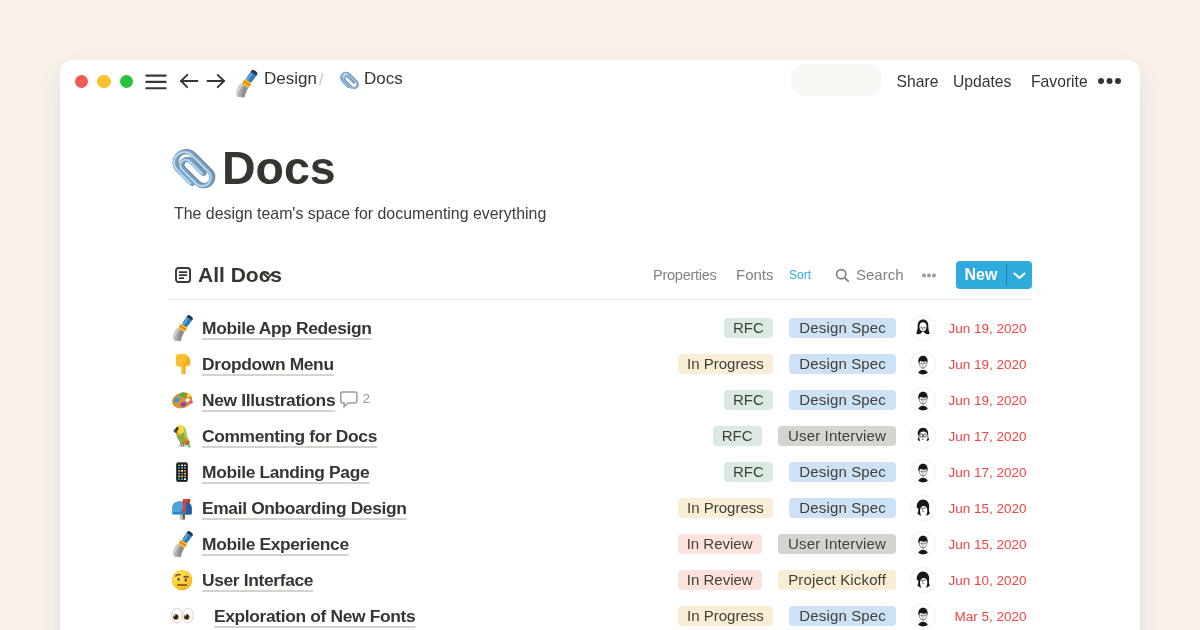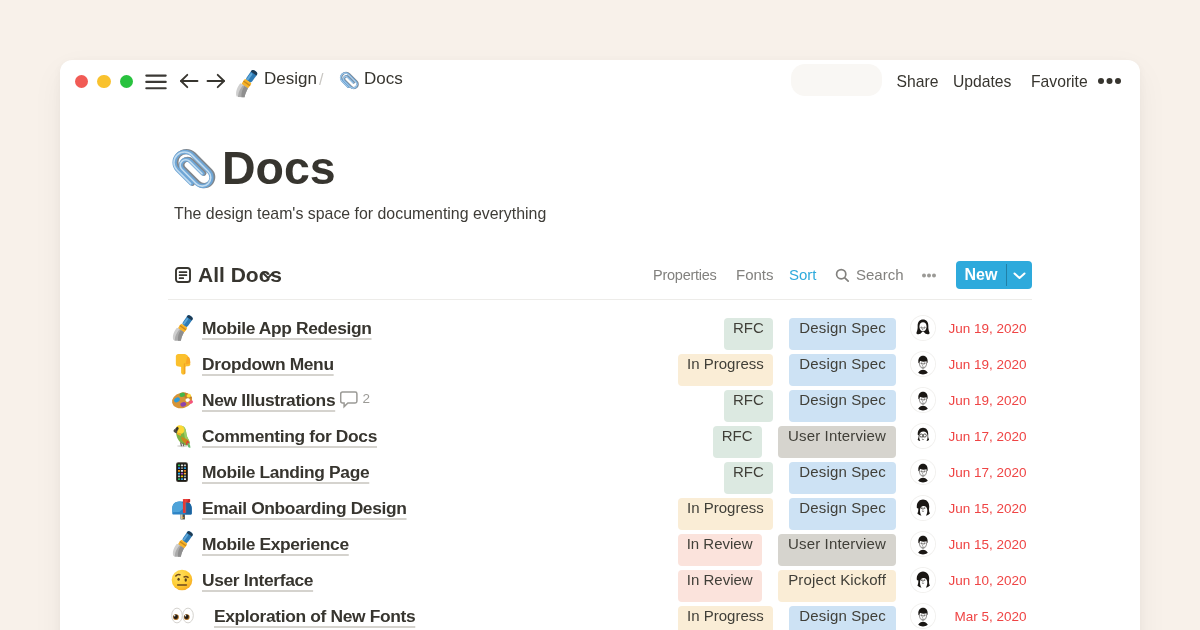--- a/index.html
+++ b/index.html
@@ -7,21 +7,21 @@
   body { background:#F8F1EA; font-family:"Liberation Sans", sans-serif; color:#37352F; position:relative; }
   .card { position:absolute; left:60px; top:60px; width:1080px; height:600px; background:#fff; border-radius:12px;
           box-shadow:0 12px 32px rgba(0,0,0,0.05), 0 2px 8px rgba(0,0,0,0.04); }
   .abs { position:absolute; }
   .dot { position:absolute; border-radius:50%; width:13.5px; height:13.5px; top:14.55px; }
   .txt { position:absolute; white-space:nowrap; }
   .tbtxt { font-size:15.7px; color:#37352F; }
   .bctxt { font-size:17px; color:#37352F; }
   .pills { position:absolute; right:244px; display:flex; gap:16.5px; }
   .pills .pill:nth-child(2) { letter-spacing:0.15px; }
-  .pill { height:32px; border-radius:4px; font-size:15px; line-height:20px; color:#403F38; white-space:nowrap; }
+  .pill { height:20px; border-radius:4px; font-size:15px; line-height:20px; color:#403F38; white-space:nowrap; }
   .title { position:absolute; font-size:17.4px; font-weight:bold; color:#37352F; line-height:22px;
            letter-spacing:-0.35px; white-space:nowrap;
            text-decoration:underline; text-decoration-color:#D5D3CE; text-decoration-thickness:1.5px; text-underline-offset:3.7px; }
   .date { position:absolute; font-size:13.5px; color:#ef4444; line-height:18px; right:113.5px; }
   .av svg { border-radius:50%; box-shadow:0 0 0 1px #F2F1EF; display:block; }
   .gray { color:#82817E; }
 </style>
 </head>
 <body>
 <div class="card">
@@ -102,21 +102,21 @@
         <rect x="3.8" y="10.2" width="5.2" height="1.7" rx="0.5"></rect>
       </g>
   </svg>
   <div class="txt" style="left:138px; top:205px; font-size:21px; font-weight:bold; line-height:19.5px;">All Docs</div>
   <svg class="abs" style="left:201.5px; top:211.5px;" width="12" height="8" viewBox="0 0 12 8">
     <path d="M1.5 1.5 L6 6 L10.5 1.5" stroke="#37352F" stroke-width="1.8" fill="none" stroke-linecap="round" stroke-linejoin="round"></path>
   </svg>
 
   <div class="txt gray" style="left:593px; top:206px; font-size:14.5px; letter-spacing:-0.25px; line-height:18px;">Properties</div>
   <div class="txt gray" style="left:676px; top:206px; font-size:15px; line-height:18px;">Fonts</div>
-  <div class="txt" style="left:729px; top:206px; font-size:15px; line-height:18px; color:#2EAADC;">Sort</div>
+  <div class="txt" style="left:729px; top:206px; font-size:12px; line-height:18px; color:#2EAADC;">Sort</div>
   <svg class="abs" style="left:775px; top:207.5px;" width="15" height="15" viewBox="0 0 15 15">
     <circle cx="6.2" cy="6.2" r="4.6" fill="none" stroke="#82817E" stroke-width="1.7"></circle>
     <path d="M9.8 9.8 L13.2 13.2" stroke="#82817E" stroke-width="1.7" stroke-linecap="round"></path>
   </svg>
   <div class="txt gray" style="left:796px; top:206px; font-size:15px; line-height:18px;">Search</div>
   <svg class="abs" style="left:862px; top:212.5px;" width="14" height="5" viewBox="0 0 14 5">
     <g fill="#9B9A96">
         <circle cx="2" cy="2.5" r="2"></circle>
         <circle cx="7" cy="2.5" r="2"></circle>
         <circle cx="12" cy="2.5" r="2"></circle>

